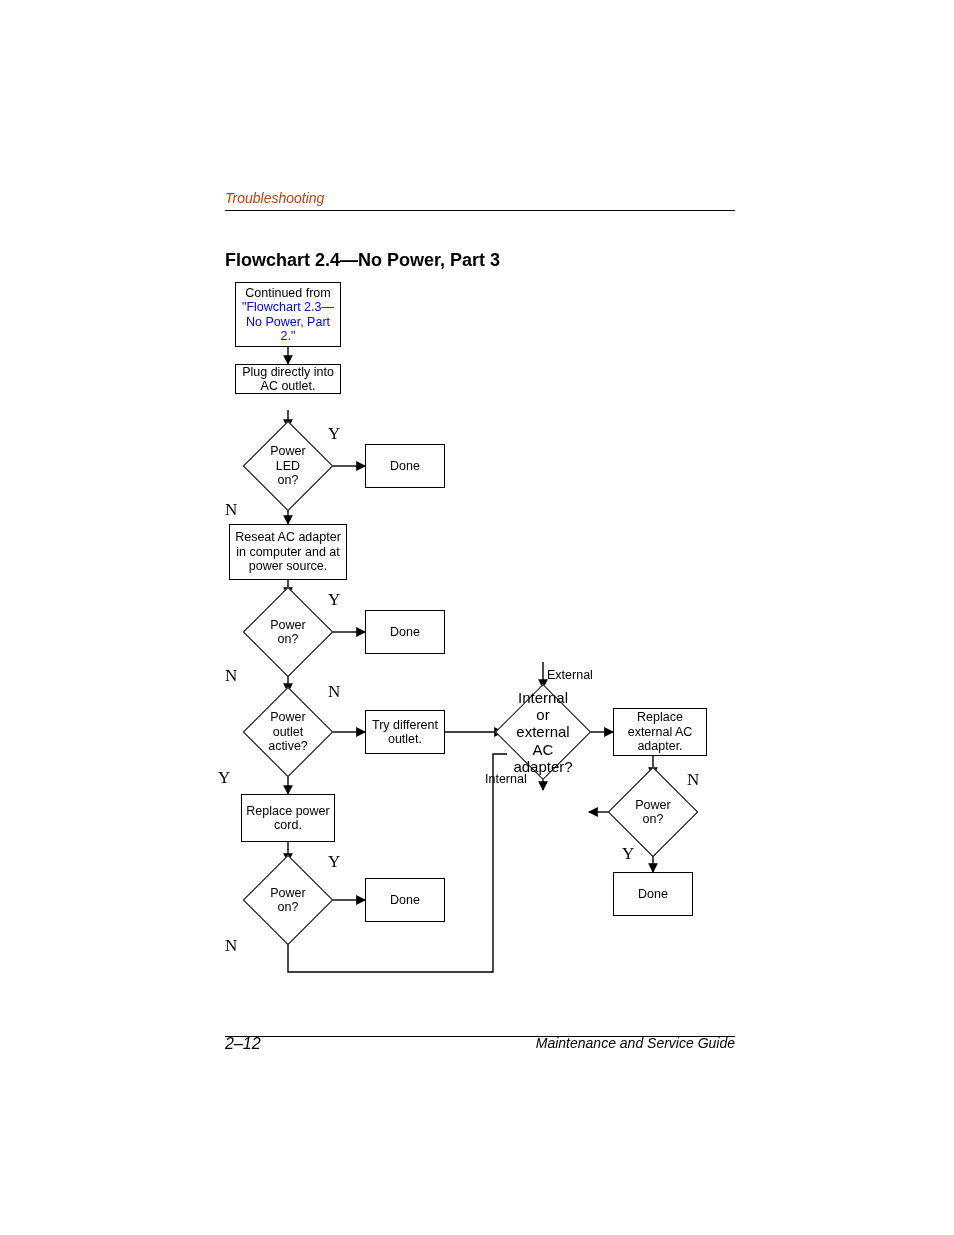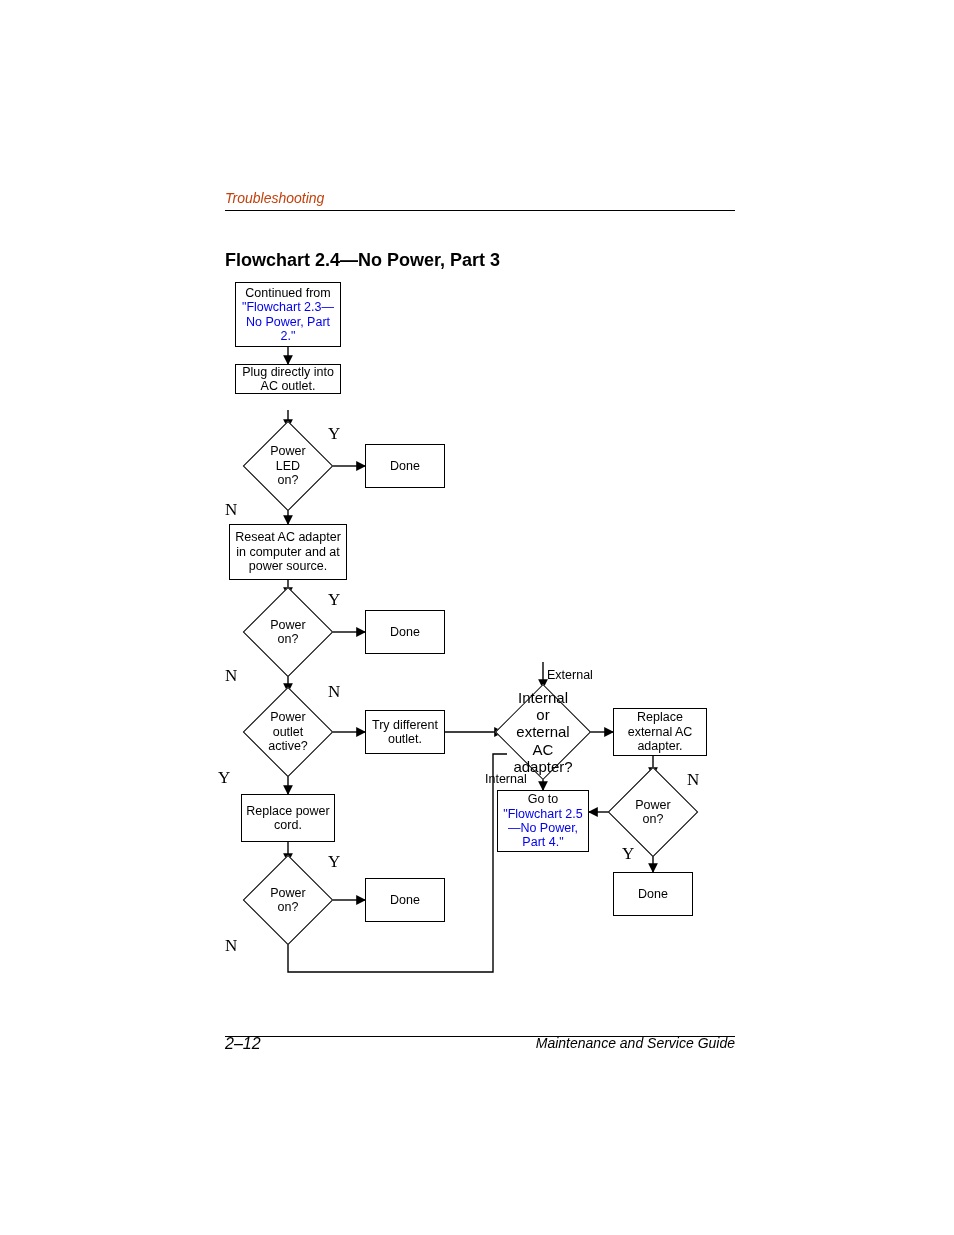--- a/index.html
+++ b/index.html
@@ -248,26 +248,20 @@
 
     <div class="diamond-wrap" style="left:284px; top:416px; width:68px; height:68px;">
       <div class="diamond"></div>
       <div class="diamond-text" style="font-size:15px; padding:6px;">Internal or external AC adapter?</div>
     </div>
     <div class="plain-label" style="left:322px; top:386px;">External</div>
     <div class="plain-label" style="left:260px; top:490px;">Internal</div>
 
     <div class="box" style="left:388px; top:426px; width:94px; height:48px;">Replace external AC adapter.</div>
 
-    <div class="box" style="left:272px; top:508px; width:92px; height:62px;">
-      <div>
-        <span>Go to</span><br>
-        <span class="link">"Flowchart 2.5—No Power, Part 4."</span>
-      </div>
-    </div>
 
     <div class="diamond-wrap" style="left:396px; top:498px; width:64px; height:64px;">
       <div class="diamond"></div>
       <div class="diamond-text">Power on?</div>
     </div>
     <div class="edge-label" style="left:397px; top:562px;">Y</div>
     <div class="edge-label" style="left:462px; top:488px;">N</div>
 
     <div class="box" style="left:388px; top:590px; width:80px; height:44px;">Done</div>
 

